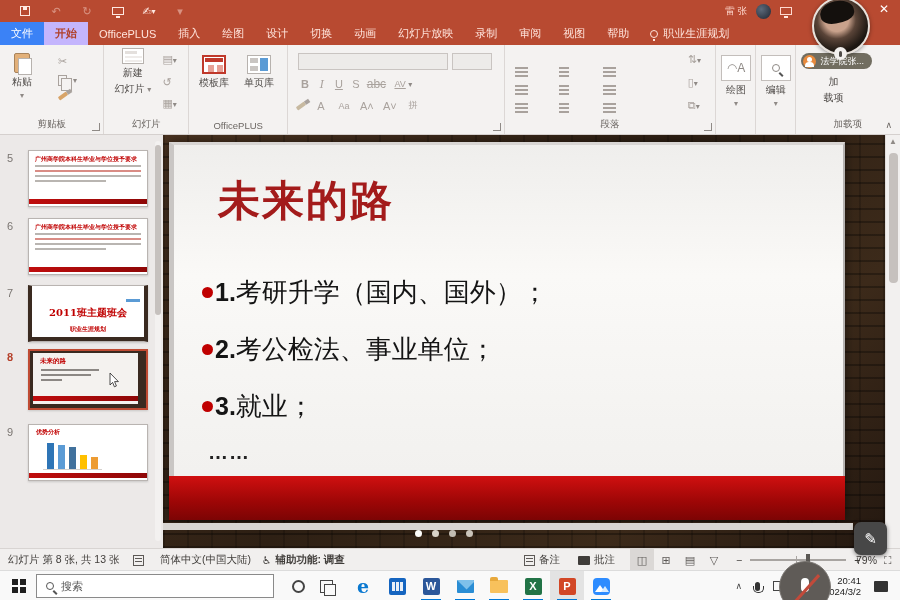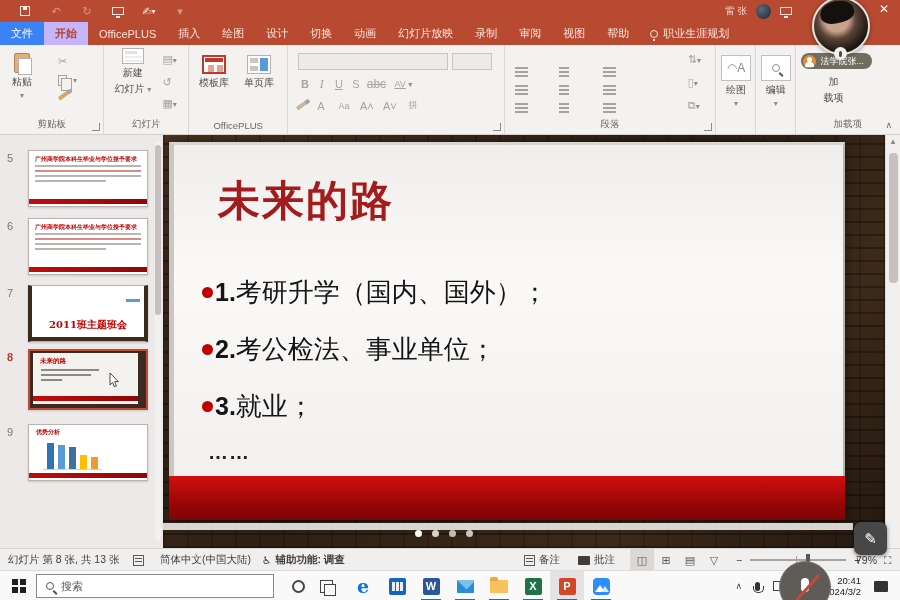--- a/index.html
+++ b/index.html
@@ -386,21 +386,21 @@
           <div class="tline red"></div>
           <div class="tline"></div>
           <div class="tline" style="width:60%"></div>
           <div class="redband"></div>
         </div>
       </div>
       <div class="thumb-item" style="top: 150px; height: 57px;">
         <span class="tnum">7</span>
         <div class="tbox" style="height:57px;border-left:4px solid #3a2a20;border-right:4px solid #3a2a20">
           <div style="text-align:right;margin:2px 4px 0 0"><span style="display:inline-block;width:14px;height:3px;background:#5b9bd5"></span></div>
-          <div class="ttitle" style="font-size:10px;text-align:center;margin-top:12px">2011班主题班会</div>
+          <div class="ttitle" style="font-size:10px;text-align:center;margin-top:0">2011班主题班会</div>
           <div class="ttitle" style="font-size:6px;text-align:center;margin-top:5px">职业生涯规划</div>
           <div style="position:absolute;left:0;right:0;bottom:0;height:4px;background:#3a2a20"></div>
         </div>
       </div>
       <div class="thumb-item" style="top: 214px; height: 61px;">
         <span class="tnum sel">8</span>
         <div class="tbox sel" style="height:61px;background:#3a2a20">
           <div style="position:absolute;left:3px;top:2px;right:8px;bottom:4px;background:#f4f2ef">
             <div class="ttitle" style="font-size:6.5px;margin:4px 0 0 7px">未来的路</div>
             <div class="tline" style="background:#8c8884;margin-left:8px;width:55%"></div>

